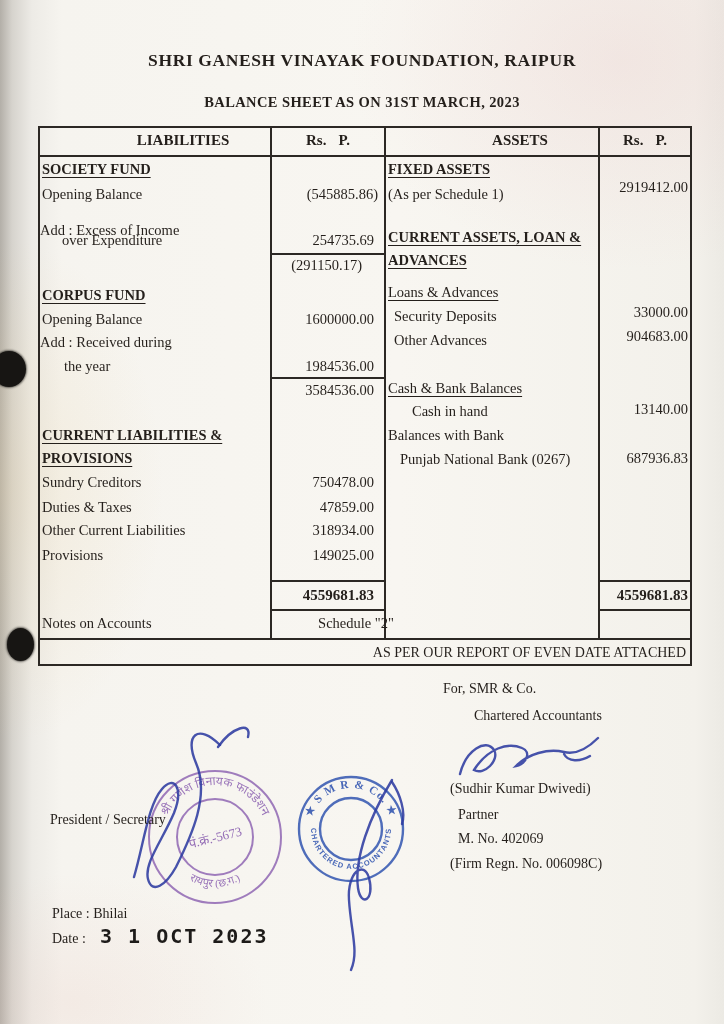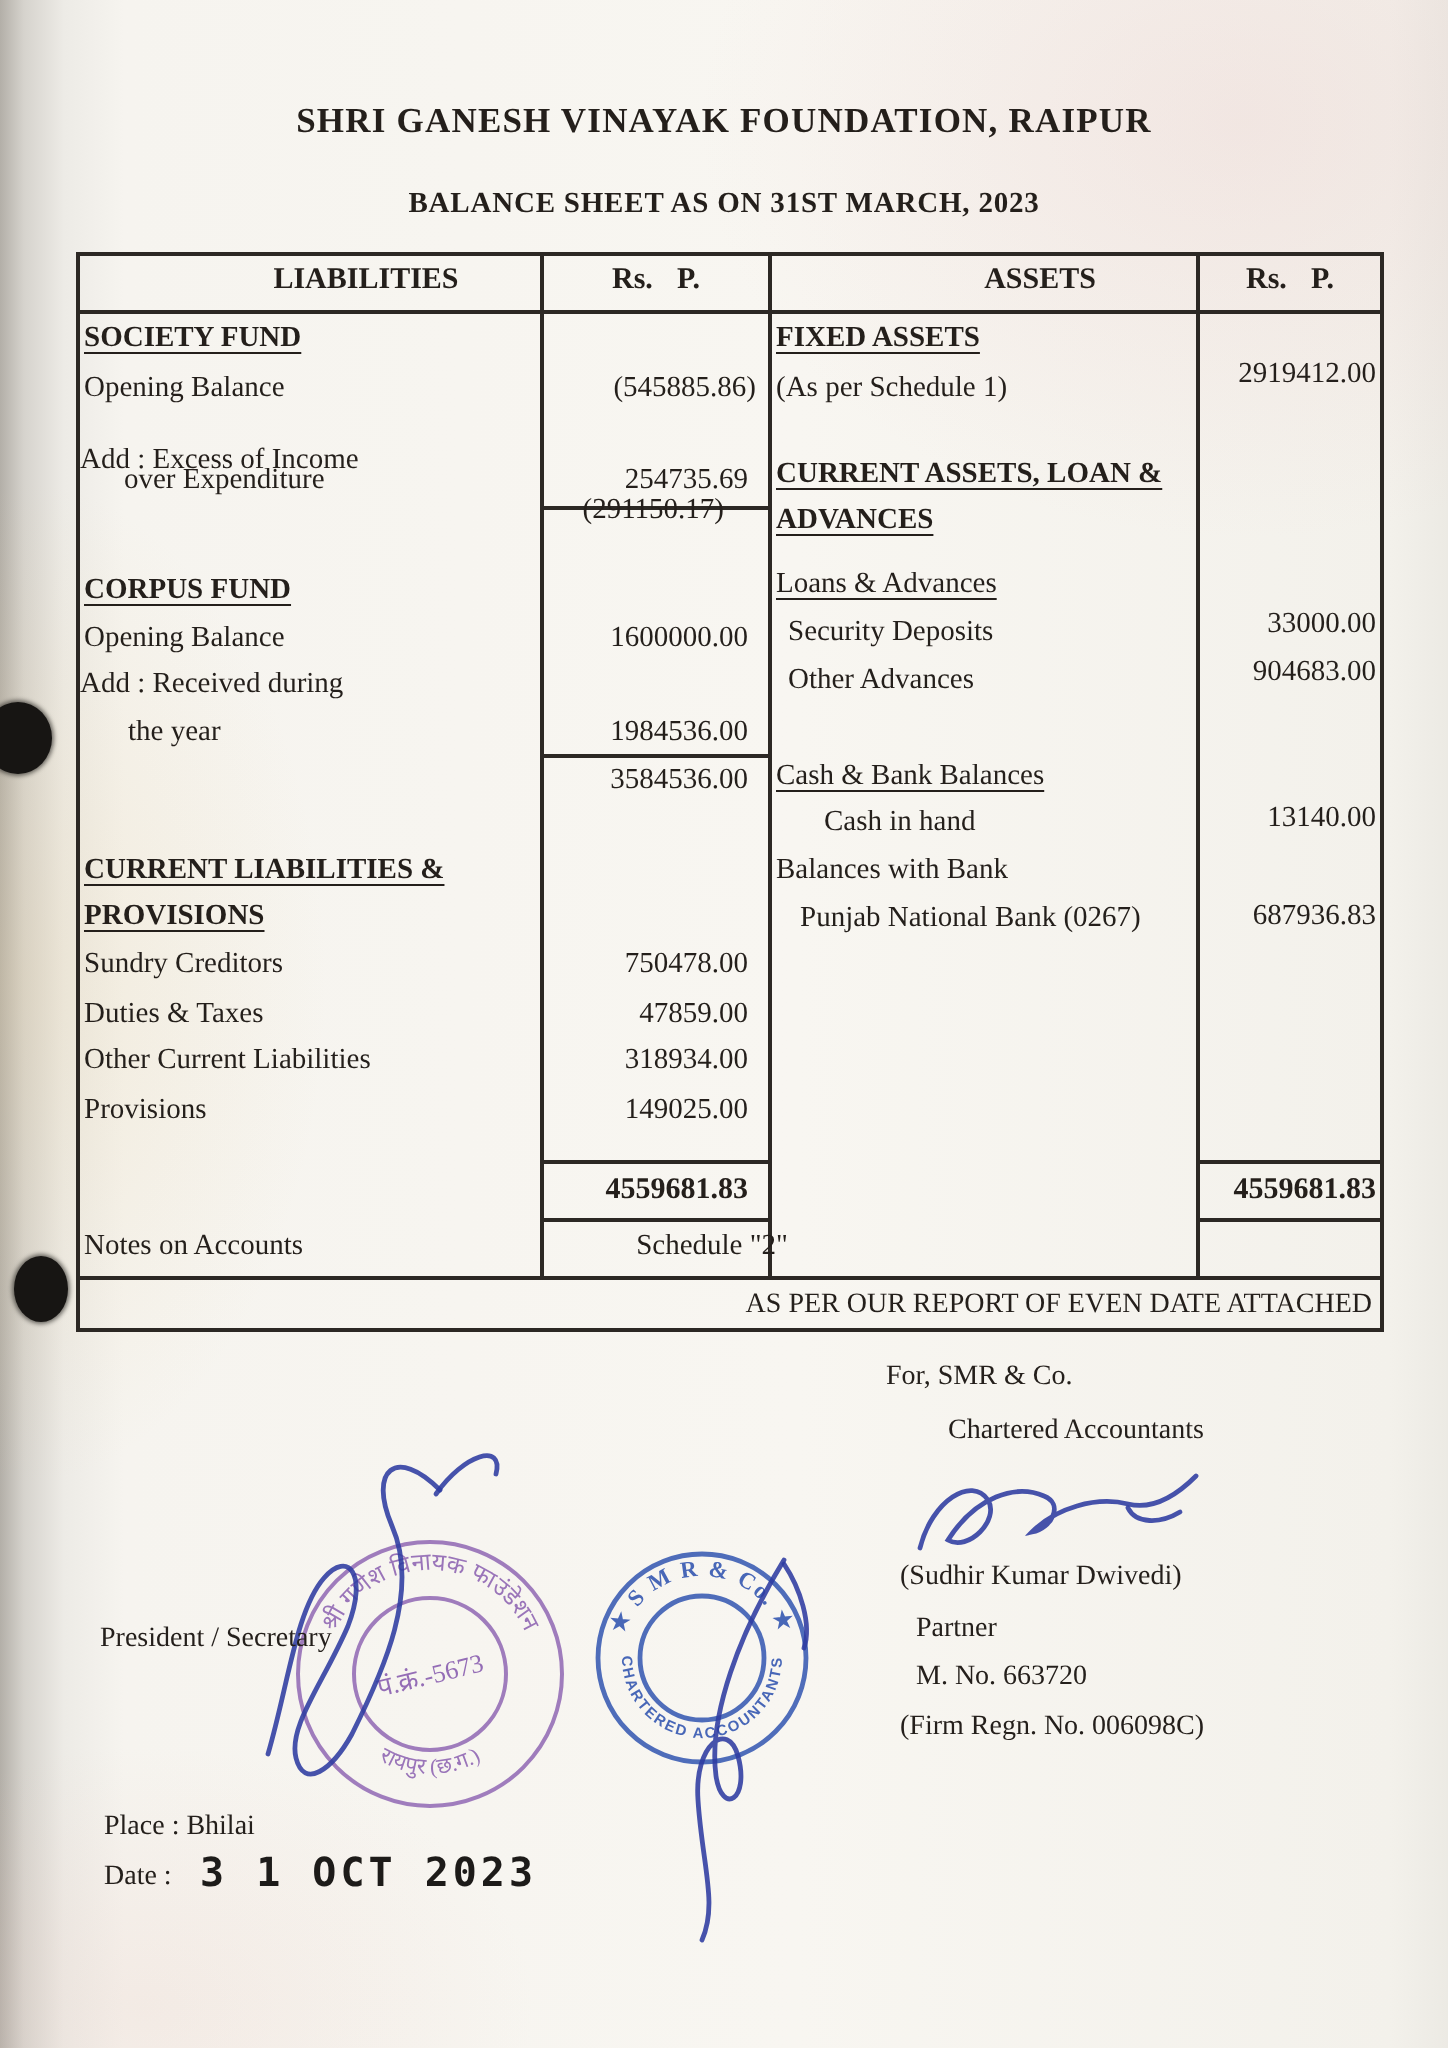--- a/index.html
+++ b/index.html
@@ -79,21 +79,21 @@
   <div class="t b u" style="left:42px; top:428px;">CURRENT LIABILITIES &amp;</div>
   <div class="t b u" style="left:42px; top:451px;">PROVISIONS</div>
   <div class="t" style="left:42px; top:475px;">Sundry Creditors</div>
   <div class="t" style="left:42px; top:500px;">Duties &amp; Taxes</div>
   <div class="t" style="left:42px; top:523px;">Other Current Liabilities</div>
   <div class="t" style="left:42px; top:548px;">Provisions</div>
   <div class="t" style="left:42px; top:616px;">Notes on Accounts</div>
 
   <div class="t amt" style="left:270px; top:187px; width:108px;">(545885.86)</div>
   <div class="t amt" style="left:270px; top:233px; width:104px;">254735.69</div>
-  <div class="t amt" style="left:270px; top:248px; width:92px;">(291150.17)</div>
+  <div class="t amt" style="left:270px; top:258px; width:92px;">(291150.17)</div>
   <div class="t amt" style="left:270px; top:312px; width:104px;">1600000.00</div>
   <div class="t amt" style="left:270px; top:359px; width:104px;">1984536.00</div>
   <div class="t amt" style="left:270px; top:383px; width:104px;">3584536.00</div>
   <div class="t amt" style="left:270px; top:475px; width:104px;">750478.00</div>
   <div class="t amt" style="left:270px; top:500px; width:104px;">47859.00</div>
   <div class="t amt" style="left:270px; top:523px; width:104px;">318934.00</div>
   <div class="t amt" style="left:270px; top:548px; width:104px;">149025.00</div>
   <div class="t amt b" style="left:270px; top:587px; width:104px; font-size:15px;">4559681.83</div>
   <div class="t ctr" style="left:272px; top:616px; width:112px;">Schedule "2"</div>
 
@@ -168,20 +168,20 @@
 
   <svg style="left:448px; top:730px;" width="160" height="60" viewBox="0 0 160 60">
     <path class="sigpath" d="M12 44 C18 20 38 8 46 20 C52 30 36 46 26 40 C40 18 60 12 74 18 C84 22 78 34 68 36 C80 24 100 18 116 22 C128 25 140 18 150 8"></path>
     <path class="sigpath" d="M116 24 C120 32 132 32 142 26"></path>
   </svg>
 
   <div class="t" style="left:50px; top:812px; font-size:14px;">President / Secretary</div>
 
   <div class="t" style="left:450px; top:781px; font-size:14px;">(Sudhir Kumar Dwivedi)</div>
   <div class="t" style="left:458px; top:807px; font-size:14px;">Partner</div>
-  <div class="t" style="left:458px; top:831px; font-size:14px;">M. No. 663720</div>
+  <div class="t" style="left:458px; top:831px; font-size:14px;">M. No. 402069</div>
   <div class="t" style="left:450px; top:856px; font-size:14px;">(Firm Regn. No. 006098C)</div>
 
   <div class="t" style="left:52px; top:906px; font-size:14px;">Place : Bhilai</div>
   <div class="t" style="left:52px; top:931px; font-size:14px;">Date :</div>
   <div class="t datestamp" style="left:100px; top:925px;">3 1 OCT 2023</div>
 
 </div>
 
 </body></html>

